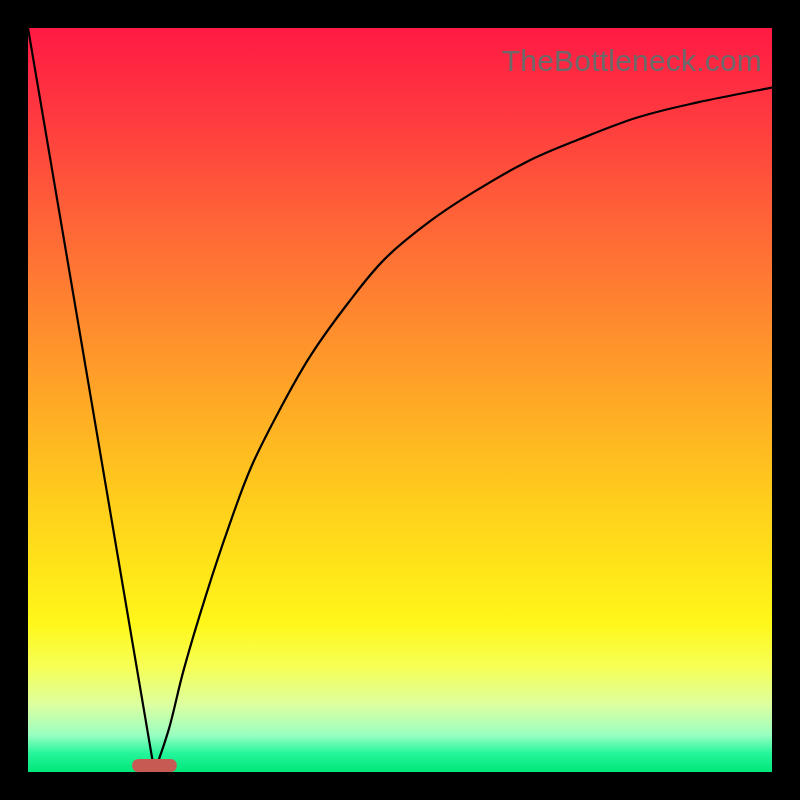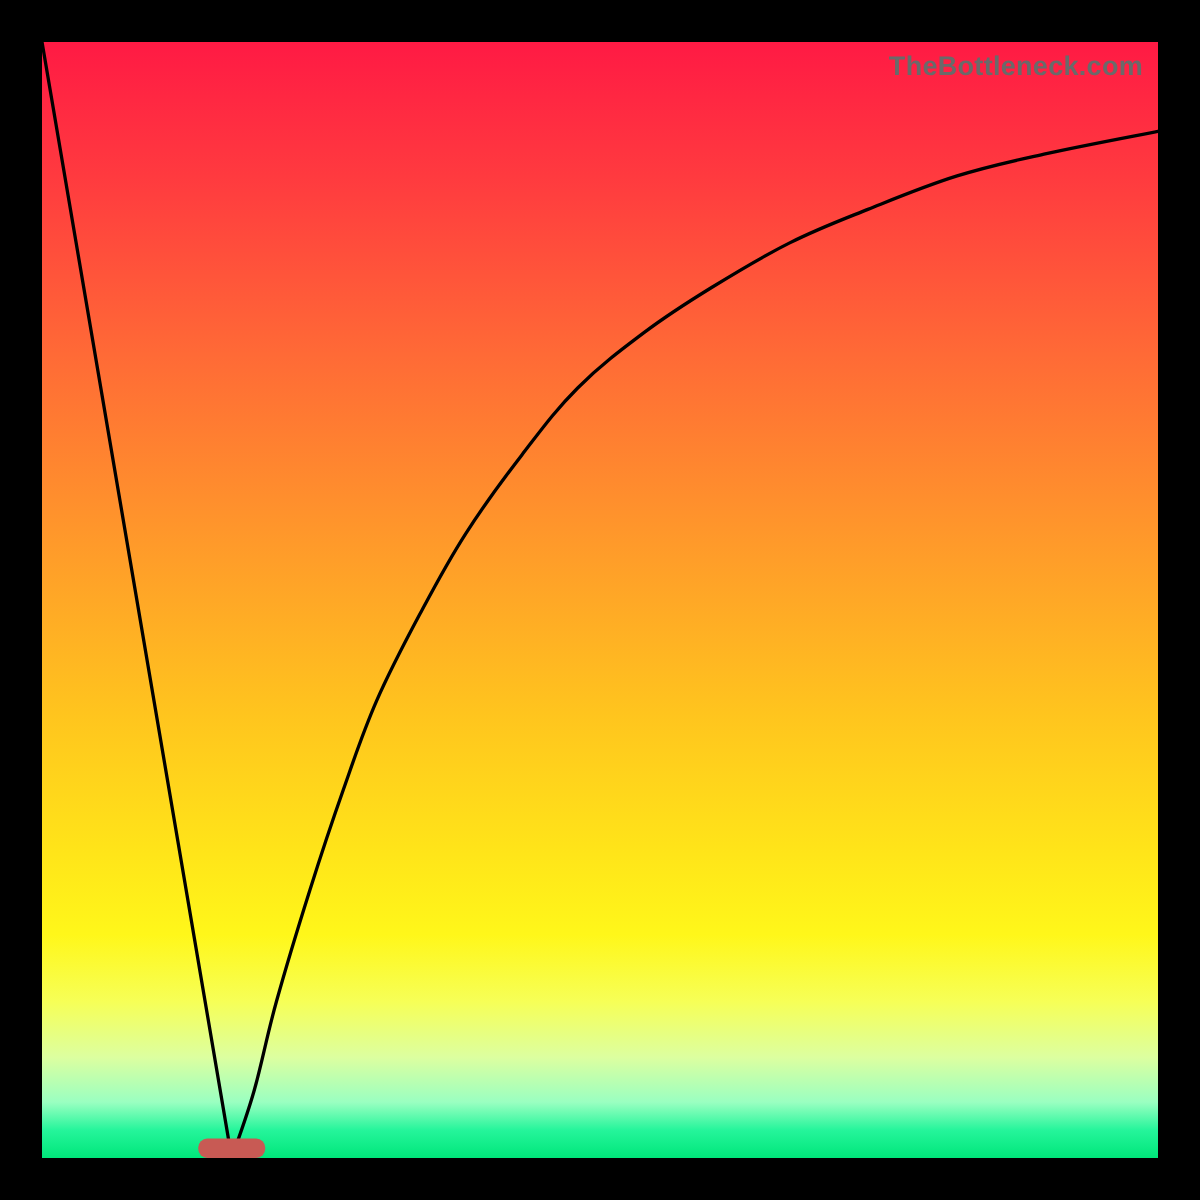--- a/index.html
+++ b/index.html
@@ -19,25 +19,25 @@
   .plot-area {
     position: absolute;
     left: 28px;
     top: 28px;
     width: 744px;
     height: 744px;
     overflow: hidden;
   }
   .watermark {
     position: absolute;
-    top: 6px;
+    top: 16px;
     right: 10px;
     color: #6a6a6a;
-    font-size: 18px;
-    font-weight: 700;
+    font-size: 30px;
+    font-weight: 400;
     letter-spacing: 0.2px;
     user-select: none;
   }
   svg {
     display: block;
   }
 </style>
 </head>
 <body>
 

